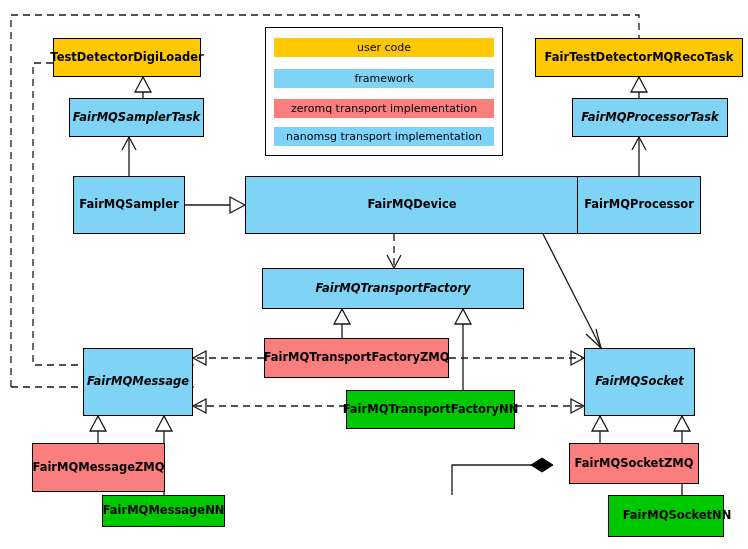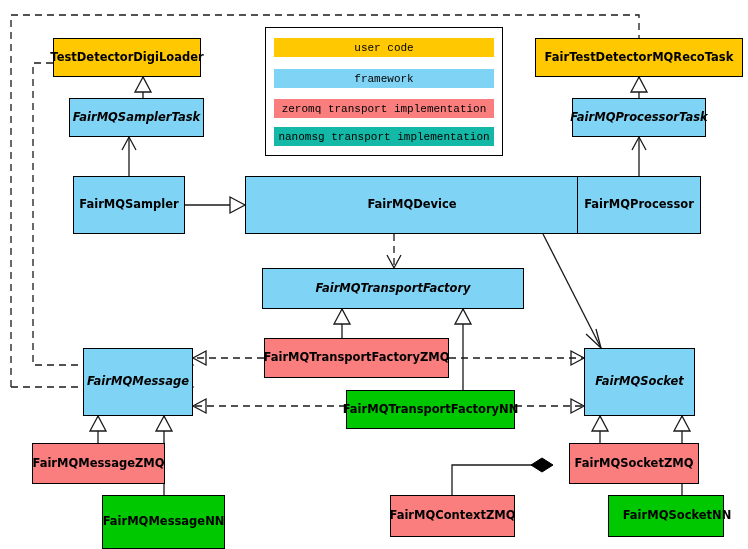--- a/index.html
+++ b/index.html
@@ -46,21 +46,20 @@
   }
   .legend-item {
     position: absolute;
     box-sizing: border-box;
     display: flex;
     align-items: center;
     justify-content: center;
     font-size: 11px;
     color: #000000;
     white-space: nowrap;
-    font-family: Liberation Mono, monospace;
   }
 
   
   #edges {
     position: absolute;
     left: 0; top: 0;
     width: 748px; height: 549px;
     z-index: 2;
     pointer-events: none;
   }
@@ -159,21 +158,21 @@
   </div>
 
   <div class="node c-framework bold" style="left:245px; top:176px; width:334px; height:58px;">
     <span>FairMQDevice</span>
   </div>
 
   <div class="node c-framework bold" style="left:577px; top:176px; width:124px; height:58px;">
     <span>FairMQProcessor</span>
   </div>
 
-  <div class="node c-framework italic" style="left:572px; top:98px; width:134px; height:39px;">
+  <div class="node c-framework italic" style="left:572px; top:98px; width:156px; height:39px;">
     <span>FairMQProcessorTask</span>
   </div>
 
   <div class="node c-user bold" style="left:535px; top:38px; width:208px; height:39px;">
     <span>FairTestDetectorMQRecoTask</span>
   </div>
 
   <div class="node c-framework italic" style="left:262px; top:268px; width:262px; height:41px;">
     <span>FairMQTransportFactory</span>
   </div>
@@ -187,48 +186,45 @@
   </div>
 
   <div class="node c-framework italic" style="left:83px; top:348px; width:110px; height:68px;">
     <span>FairMQMessage</span>
   </div>
 
   <div class="node c-framework italic" style="left:584px; top:348px; width:111px; height:68px;">
     <span>FairMQSocket</span>
   </div>
 
-  <div class="node c-zmq bold" style="left:32px; top:443px; width:133px; height:41px;">
+  <div class="node c-zmq bold" style="left:32px; top:443px; width:133px; height:49px;">
     <span>FairMQMessageZMQ</span>
   </div>
 
-  <div class="node c-nn bold" style="left:102px; top:495px; width:123px; height:54px;">
+  <div class="node c-nn bold" style="left:102px; top:495px; width:123px; height:32px;">
     <span>FairMQMessageNN</span>
   </div>
 
   <div class="node c-zmq bold" style="left:569px; top:443px; width:130px; height:41px;">
     <span>FairMQSocketZMQ</span>
   </div>
 
   <div class="node c-nn bold" style="left:608px; top:495px; width:116px; height:42px;padding-left:26px;">
     <span>FairMQSocketNN</span>
   </div>
 
-  <div class="node c-zmq bold" style="left:390px; top:495px; width:125px; height:42px;">
-    <span>FairMQContextZMQ</span>
-  </div>
 
   <div id="legend" style="left:265px; top:27px; width:238px; height:129px;">
     <div class="legend-item" style="left:8px; top:10px; width:220px; height:19px; background:#FFC800;">
       <span>user code</span>
     </div>
     <div class="legend-item" style="left:8px; top:41px; width:220px; height:19px; background:#7FD4F5;">
       <span>framework</span>
     </div>
     <div class="legend-item" style="left:8px; top:71px; width:220px; height:19px; background:#FA7E7E;">
       <span>zeromq transport implementation</span>
     </div>
-    <div class="legend-item" style="left:8px; top:99px; width:220px; height:19px; background:#14b8a6;">
+    <div class="legend-item" style="left:8px; top:99px; width:220px; height:19px; background:#7dd3fc;">
       <span>nanomsg transport implementation</span>
     </div>
   </div>
 
 </div>
 
 </body></html>

